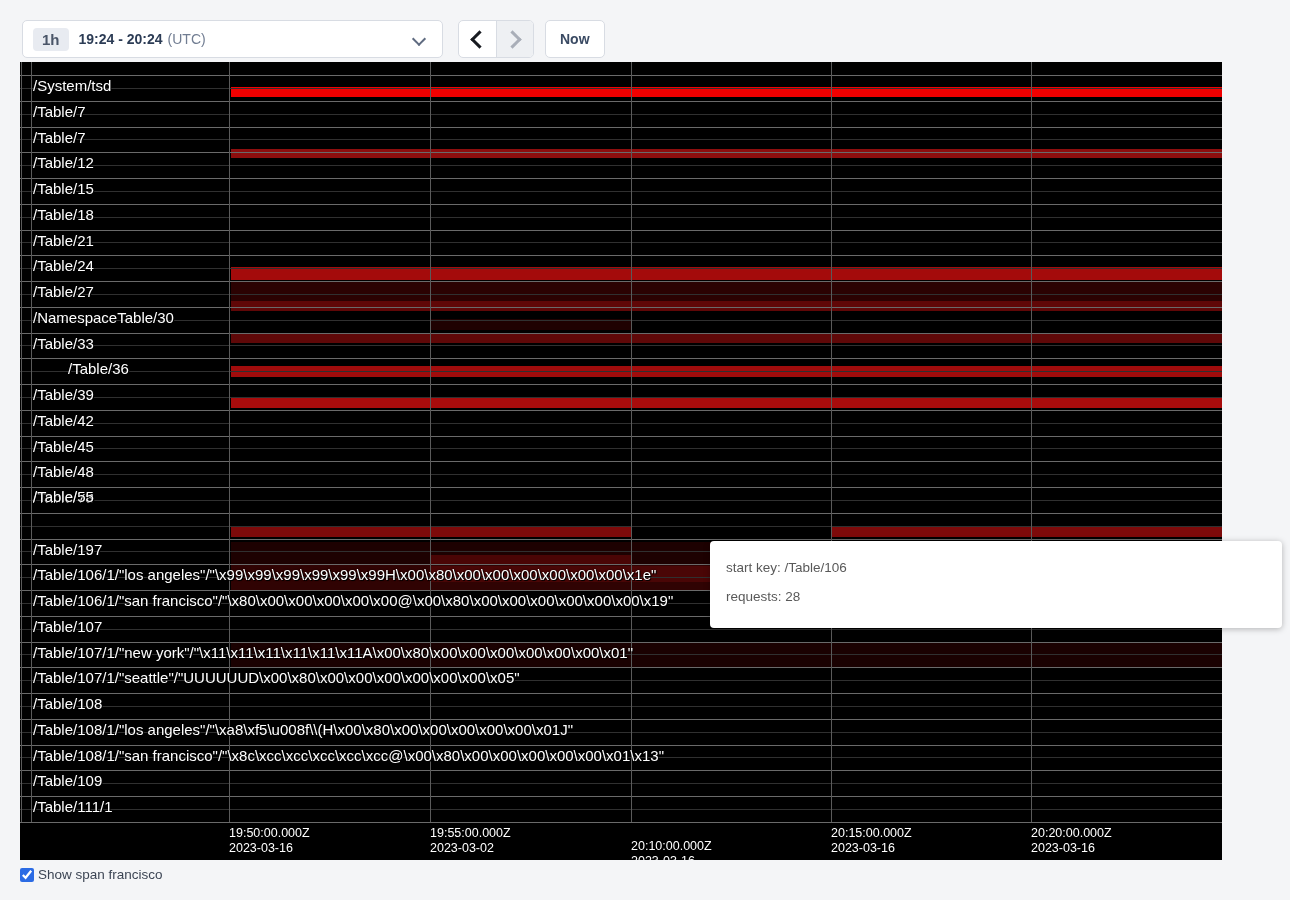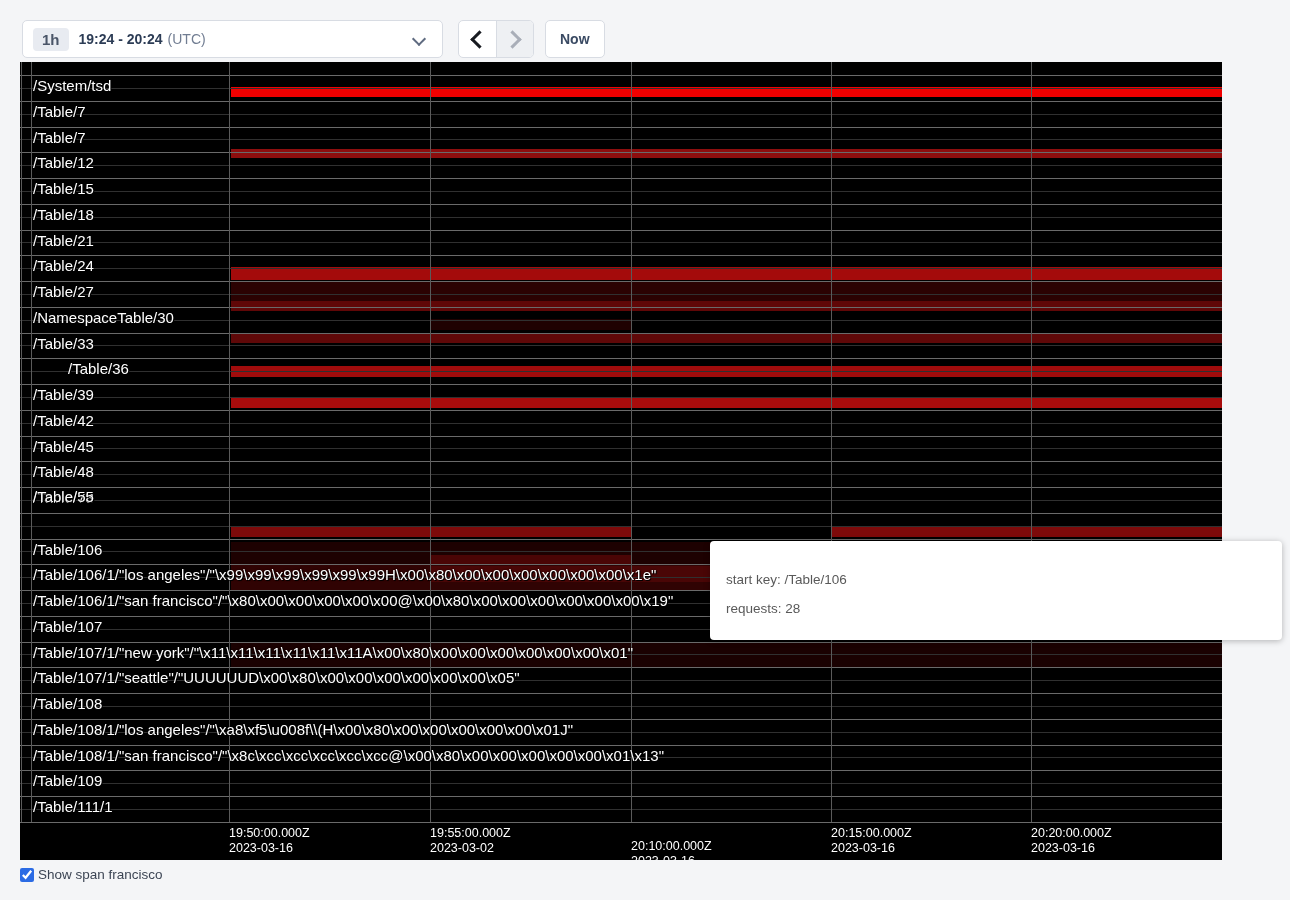--- a/index.html
+++ b/index.html
@@ -48,21 +48,21 @@
     text-shadow:1px 1px 0 #000,0 0 2px #000;z-index:6;left:13px;
   }
   .axis-label{
     position:absolute;color:#fff;font-size:12.5px;line-height:15px;
     white-space:pre-line;z-index:6;
   }
   
   .tooltip{
     position:absolute;left:710px;top:541px;width:572px;box-sizing:border-box;
     background:#fff;border-radius:4px;box-shadow:0 1px 6px rgba(0,0,0,0.28);
-    padding:25px 16px 24px 16px;z-index:10;
+    padding:13px 16px 24px 16px;z-index:10;
   }
   .tooltip div{font-size:13.5px;color:#595959;margin-top:14px;white-space:nowrap;}
   .tooltip div:first-child{margin-top:6px;}
   
   .footer{position:absolute;left:20px;top:867px;display:flex;align-items:center;}
   .footer input{width:14px;height:14px;margin:0 4px 0 0;accent-color:#2b6be4;cursor:pointer;}
   .footer label{font-size:13.5px;color:#3c4554;cursor:pointer;}
 </style>
 </head>
 <body>
@@ -228,21 +228,21 @@
     <div class="row-label" style="top: 221px;">/Table/27</div>
     <div class="row-label" style="top: 246.75px;">/NamespaceTable/30</div>
     <div class="row-label" style="top: 272.5px;">/Table/33</div>
     <div class="row-label" style="top: 298.25px; margin-left: 35px;">/Table/36</div>
     <div class="row-label" style="top: 324px;">/Table/39</div>
     <div class="row-label" style="top: 349.75px;">/Table/42</div>
     <div class="row-label" style="top: 375.5px;">/Table/45</div>
     <div class="row-label" style="top: 401.25px;">/Table/48</div>
     <div class="row-label" style="top: 427px;">/Table/78</div>
     <div class="row-label" style="top: 426px;">/Table/55</div>
-    <div class="row-label" style="top: 478.5px;">/Table/106</div>
+    <div class="row-label" style="top: 478.5px;">/Table/197</div>
     <div class="row-label" style="top: 504.25px;">/Table/106/1/"los angeles"/"\x99\x99\x99\x99\x99\x99H\x00\x80\x00\x00\x00\x00\x00\x00\x1e"</div>
     <div class="row-label" style="top: 530px;">/Table/106/1/"san francisco"/"\x80\x00\x00\x00\x00\x00@\x00\x80\x00\x00\x00\x00\x00\x00\x19"</div>
     <div class="row-label" style="top: 555.75px;">/Table/107</div>
     <div class="row-label" style="top: 581.5px;">/Table/107/1/"new york"/"\x11\x11\x11\x11\x11\x11A\x00\x80\x00\x00\x00\x00\x00\x00\x01"</div>
     <div class="row-label" style="top: 607.25px;">/Table/107/1/"seattle"/"UUUUUUD\x00\x80\x00\x00\x00\x00\x00\x00\x05"</div>
     <div class="row-label" style="top: 633px;">/Table/108</div>
     <div class="row-label" style="top: 658.75px;">/Table/108/1/"los angeles"/"\xa8\xf5\u008f\\(H\x00\x80\x00\x00\x00\x00\x00\x01J"</div>
     <div class="row-label" style="top: 684.5px;">/Table/108/1/"san francisco"/"\x8c\xcc\xcc\xcc\xcc\xcc@\x00\x80\x00\x00\x00\x00\x00\x01\x13"</div>
     <div class="row-label" style="top: 710.25px;">/Table/109</div>
     <div class="row-label" style="top: 736px;">/Table/111/1</div>

